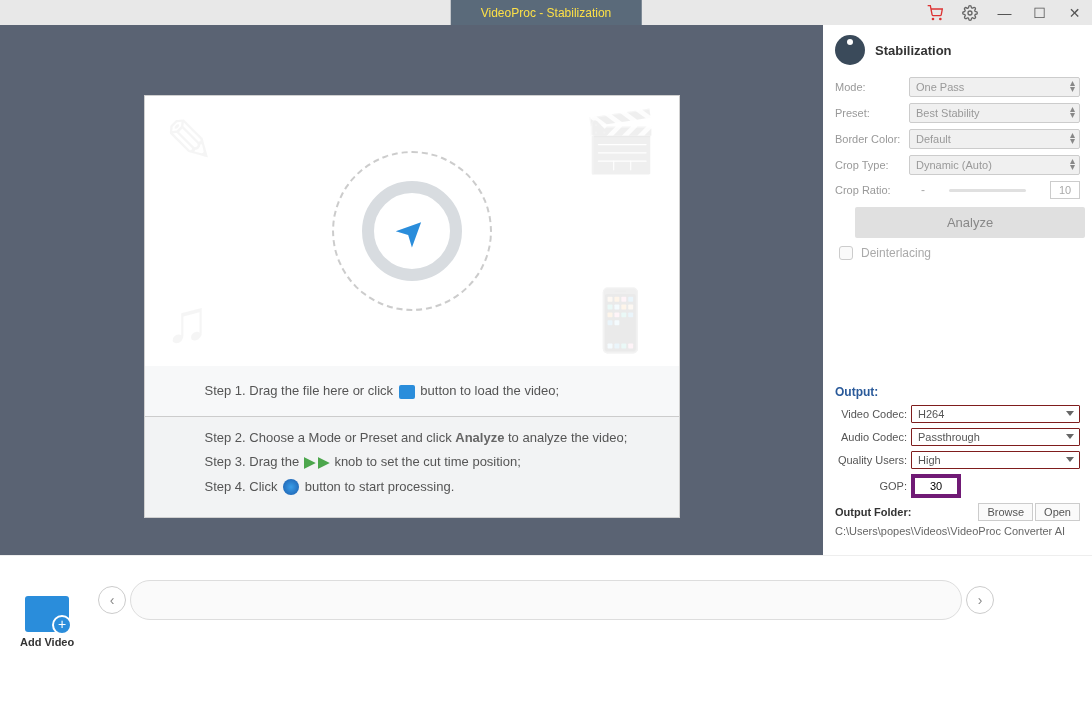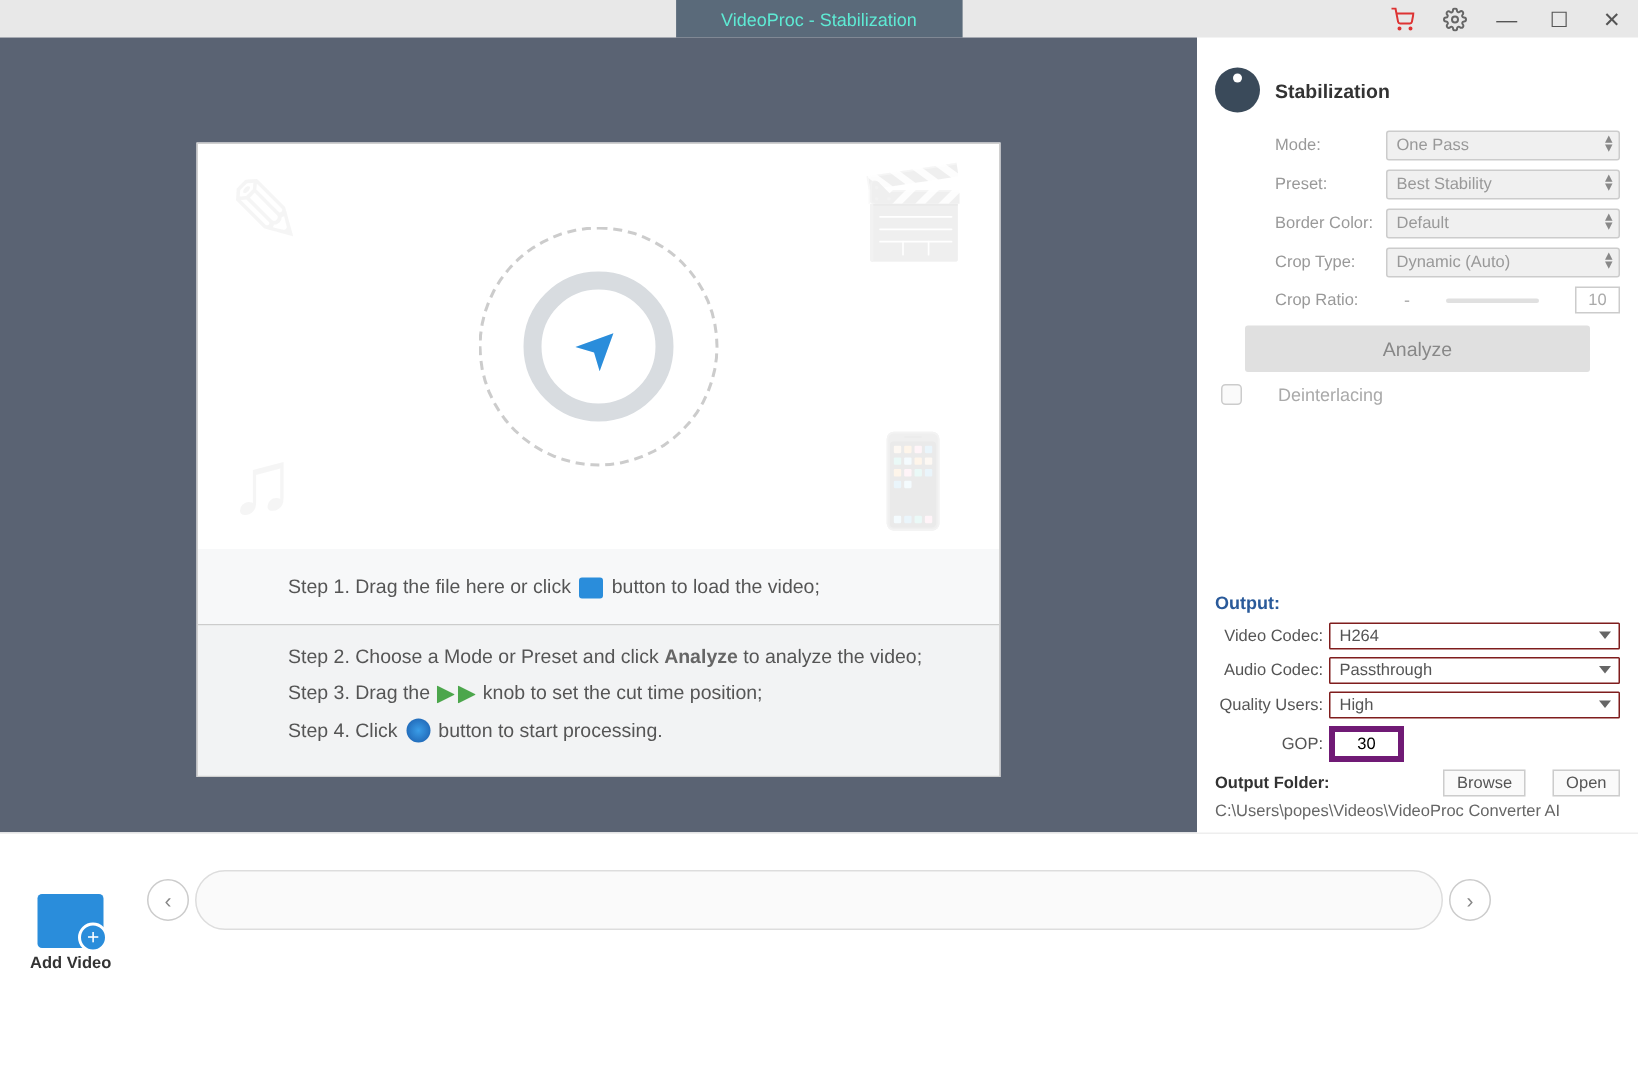--- a/index.html
+++ b/index.html
@@ -1,19 +1,19 @@
 <!DOCTYPE html>
 <html><head>
 <meta charset="utf-8">
 <style>
 * { box-sizing: border-box; margin: 0; padding: 0; font-family: "Segoe UI", Arial, sans-serif; }
 body { width: 1092px; height: 726px; background: #fff; overflow: hidden; position: relative; }
 
 .titlebar { height: 25px; background: #e8e8e8; display: flex; align-items: center; position: relative; }
-.titlebar-center { position: absolute; left: 50%; transform: translateX(-50%); background: #5a6a7a; color: #5eead4; font-size: 12px; padding: 4px 30px; height: 25px; display: flex; align-items: center; }
+.titlebar-center { position: absolute; left: 50%; transform: translateX(-50%); background: #5a6a7a; color: #fde047; font-size: 12px; padding: 4px 30px; height: 25px; display: flex; align-items: center; }
 .titlebar-right { position: absolute; right: 0; display: flex; align-items: center; gap: 0; }
 .tb-icon { width: 35px; height: 25px; display: flex; align-items: center; justify-content: center; cursor: pointer; color: #555; font-size: 14px; }
 .cart-icon { color: #d33; }
 
 .main-area { display: flex; height: 530px; }
 .preview-area { flex: 1; background: #5a6373; padding: 10px; position: relative; }
 .preview-card { background: #f7f8f9; width: 536px; margin: 60px auto 0; border: 1px solid #d0d0d0; }
 .drop-zone { height: 270px; background: #fff; position: relative; display: flex; align-items: center; justify-content: center; }
 .drop-circle-outer { width: 160px; height: 160px; border: 2px dashed #ccc; border-radius: 50%; display: flex; align-items: center; justify-content: center; }
 .drop-circle-inner { width: 100px; height: 100px; border: 12px solid #d8dce0; border-radius: 50%; display: flex; align-items: center; justify-content: center; }
@@ -22,47 +22,47 @@
 
 .steps { padding: 10px 13px 15px 60px; font-size: 13px; color: #555; }
 .steps p { margin: 6px 0; line-height: 1.4; }
 .step-top { border-bottom: 1px solid #ccc; padding-bottom: 10px; }
 .step-bottom { background: #f2f3f4; padding-top: 6px; }
 .step-icon { display: inline-block; width: 16px; height: 14px; background: #2a8ddb; vertical-align: middle; margin: 0 2px; border-radius: 2px; }
 .step-flag { display: inline-block; width: 12px; height: 12px; background: #4ca64c; vertical-align: middle; margin: 0 1px; clip-path: polygon(0 0, 100% 50%, 0 100%); }
 .analyze-word { font-weight: bold; color: #666; }
 .run-icon-small { display: inline-block; width: 16px; height: 16px; background: radial-gradient(#3a9de8,#1a5aaa); border-radius: 50%; vertical-align: middle; margin: 0 2px; }
 
-.side-panel { width: 294px; background: #fff; padding: 20px 12px; color: #555; font-size: 12px; }
+.side-panel { width: 269px; background: #fff; padding: 10px 12px; color: #555; font-size: 12px; }
 .side-header { display: flex; align-items: center; gap: 10px; margin-bottom: 12px; }
 .film-icon { width: 30px; height: 30px; background: #3a4a5a; border-radius: 50%; position: relative; }
 .film-icon:before { content: ""; position: absolute; width: 6px; height: 6px; background: #fff; border-radius: 50%; top: 4px; left: 12px; }
 .side-title { font-weight: bold; font-size: 13px; color: #333; }
 
-.form-row { display: flex; align-items: center; margin-bottom: 6px; gap: 6px; margin-left: 40px; }
+.form-row { display: flex; align-items: center; margin-bottom: 6px; gap: 6px; }
 .form-label { width: 68px; color: #999; font-size: 11px; }
 .form-select { flex: 1; border: 1px solid #ccc; background: #f0f0f0; color: #999; padding: 3px 6px; font-size: 11px; border-radius: 2px; position: relative; }
 .sel-arrows { position: absolute; right: 4px; top: 2px; font-size: 10px; color: #888; line-height: 6px; }
 .analyze-btn { margin: 8px 0 8px 20px; width: 230px; padding: 8px; background: #e0e0e0; color: #888; text-align: center; border-radius: 2px; font-size: 13px; }
-.checkbox-row { display: flex; align-items: center; gap: 24px; color: #aaa; margin-top: 4px; margin-left: 4px; }
+.checkbox-row { display: flex; align-items: center; gap: 8px; color: #aaa; margin-top: 4px; margin-left: 4px; }
 .checkbox { width: 14px; height: 14px; border: 1px solid #ccc; border-radius: 3px; background: #fafafa; }
 .slider-row { display: flex; align-items: center; gap: 18px; }
 .slider-track { flex: 1; height: 3px; background: #e0e0e0; border-radius: 2px; margin: 0 6px; }
 .slider-val { width: 30px; border: 1px solid #ccc; text-align: center; font-size: 11px; padding: 2px; color: #aaa; }
 
 .output-section { margin-top: 125px; }
 .output-title { color: #2a5a9a; font-weight: bold; font-size: 12px; margin-bottom: 6px; }
 .out-row { display: flex; align-items: center; margin-bottom: 5px; }
 .out-label { width: 76px; text-align: right; color: #555; font-size: 11px; padding-right: 4px; }
 .out-select { flex: 1; border: 1px solid #7f1d1d; background: #fff; padding: 2px 6px; font-size: 11px; position: relative; border-radius: 1px; }
 .out-select .tri { position: absolute; right: 5px; top: 5px; border-left: 4px solid transparent; border-right: 4px solid transparent; border-top: 5px solid #666; }
 .out-input { width: 50px; border: 4px solid #701a75; text-align: center; font-size: 11px; padding: 2px; }
 .folder-row { display: flex; justify-content: space-between; align-items: center; }
 .folder-label { font-weight: bold; font-size: 11px; color: #333; }
-.folder-btns { display: flex; gap: 18px; }
+.folder-btns { display: flex; gap: 2px; }
 .folder-btn { border: 1px solid #ccc; padding: 2px 8px; font-size: 11px; cursor: pointer; background: #fafafa; }
 .folder-path { font-size: 11px; color: #666; margin-top: 4px; }
 
 .bottom-bar { height: 171px; background: #fff; position: relative; border-top: 1px solid #eee; }
 .bottom-track { position: absolute; top: 24px; left: 130px; right: 130px; height: 40px; border: 1px solid #ddd; border-radius: 20px; background: #fafafa; }
 .nav-circle { position: absolute; width: 28px; height: 28px; border: 1px solid #ccc; border-radius: 50%; background: #fff; display: flex; align-items: center; justify-content: center; top: 30px; color: #888; font-size: 14px; cursor: pointer; }
 .nav-left { left: 98px; }
 .nav-right { right: 98px; }
 
 .add-video { position: absolute; left: 20px; top: 40px; text-align: center; cursor: pointer; }

